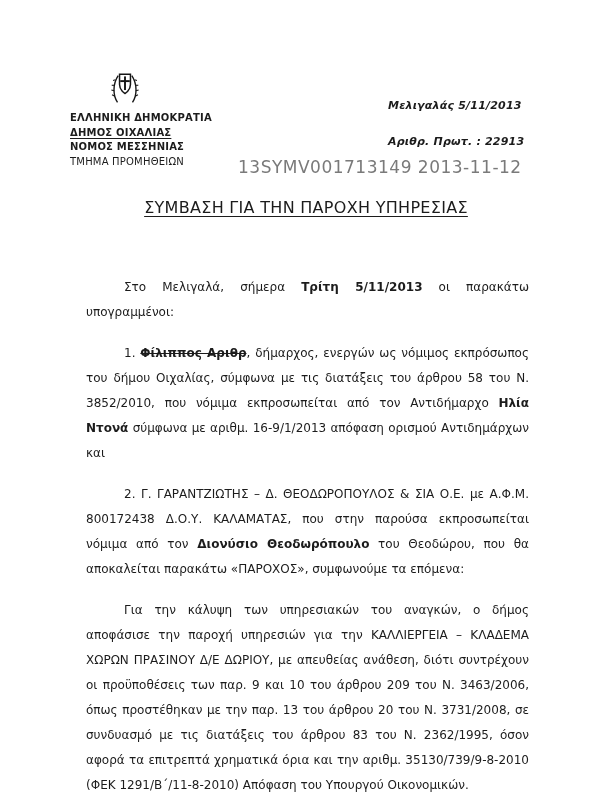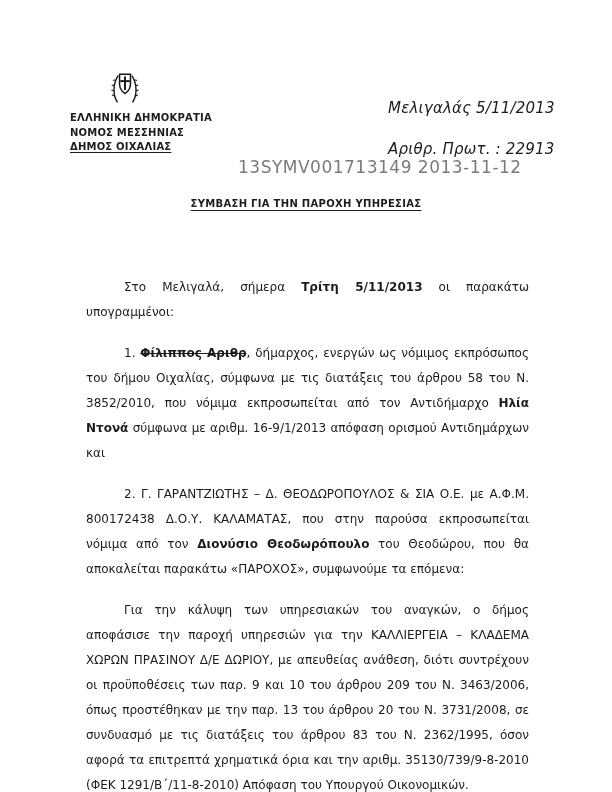--- a/index.html
+++ b/index.html
@@ -13,31 +13,31 @@
   }
   .emblem{position:absolute;left:110px;top:68px;width:30px;height:40px;}
   .letterhead{
     position:absolute;left:70px;top:111px;
     font-size:10px;line-height:14.5px;letter-spacing:.2px;white-space:nowrap;
   }
   .lh-bold{font-weight:bold;}
   .lh-underline{text-decoration:underline;text-underline-offset:2px;}
   .ref-block{
     position:absolute;left:388px;top:99px;
-    font-size:15px;font-weight:normal;font-style:italic;letter-spacing:.2px;white-space:nowrap;
+    font-size:11px;font-weight:bold;font-style:italic;letter-spacing:.2px;white-space:nowrap;
   }
   .ref-protocol{margin-top:23px;}
   .stamp{
     position:absolute;left:238px;top:157px;
     font-size:17px;color:var(--watermark,#7a7a7a);
     letter-spacing:.5px;white-space:nowrap;
   }
   .doc-title{
     position:absolute;left:0;right:0;top:198px;
-    text-align:center;font-weight:bold;font-size:10px;letter-spacing:.3px;
+    text-align:center;font-weight:normal;font-size:16px;letter-spacing:.3px;
   }
   .doc-title > div{text-decoration:underline;text-underline-offset:3px;}
   .title-line2{margin-top:13px;}
   .bodytext{
     position:absolute;left:70px;right:67px;top:259px;
     font-size:12px;line-height:25px;text-align:justify;
   }
   .bodytext p{margin:16px;text-indent:38px;}
   .bodytext p.gap-top{margin-top:9px;}
   .b{font-weight:bold;}
@@ -65,22 +65,23 @@
           <path d="M36 14 l3.5 1"></path>
       </g>
       <path d="M14 6 h16 v15 c0 9 -8 13 -8 13 s-8 -4 -8 -13 z" fill="#ffffff" stroke="#161616" stroke-width="2.2"></path>
       <rect x="20.6" y="9" width="2.8" height="20" fill="#161616"></rect>
       <rect x="15" y="14.5" width="14" height="2.8" fill="#161616"></rect>
     </svg>
   </div>
 
   <div class="letterhead">
     <div class="lh-bold">ΕΛΛΗΝΙΚΗ ΔΗΜΟΚΡΑΤΙΑ</div>
+    <div class="lh-bold lh-underline">ΔΗΜΟΣ ΟΙΧΑΛΙΑΣ</div>
     <div class="lh-bold">ΝΟΜΟΣ ΜΕΣΣΗΝΙΑΣ</div>
-    <div class="lh-bold lh-underline">ΔΗΜΟΣ ΟΙΧΑΛΙΑΣ</div>
+    <div>ΤΜΗΜΑ ΠΡΟΜΗΘΕΙΩΝ</div>
   </div>
 
   <div class="ref-block">
     <div>Μελιγαλάς 5/11/2013</div>
     <div class="ref-protocol">Αριθρ.  Πρωτ. : 22913</div>
   </div>
 
   <div class="stamp">13SYMV001713149 2013-11-12</div>
 
   <div class="doc-title">

